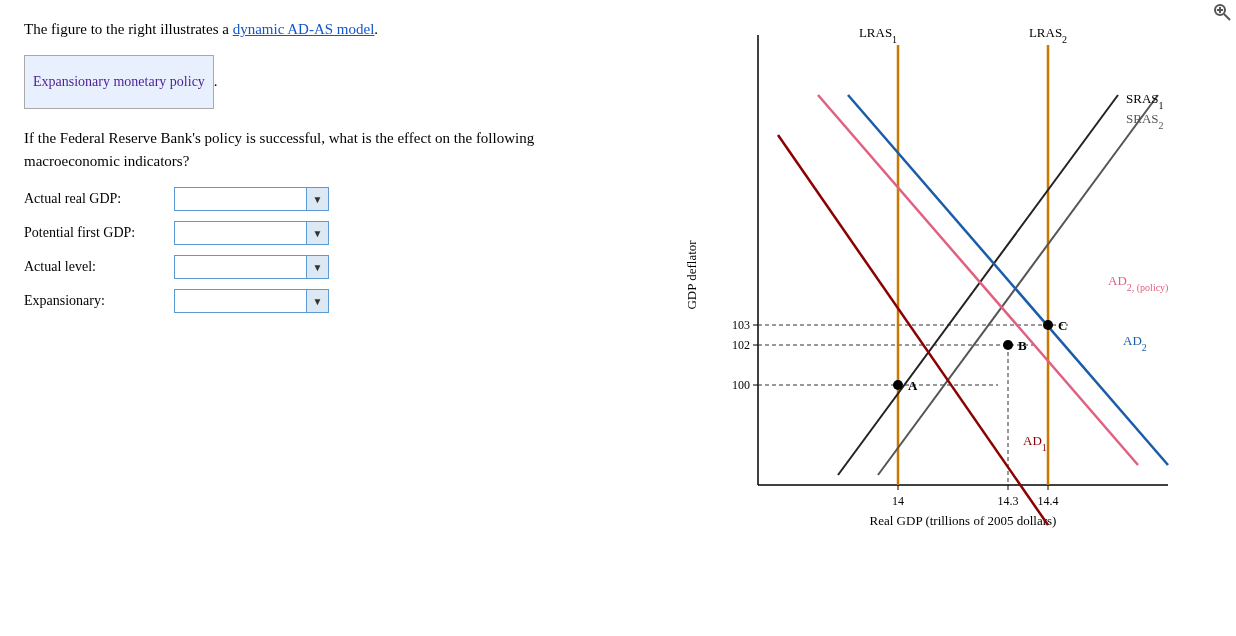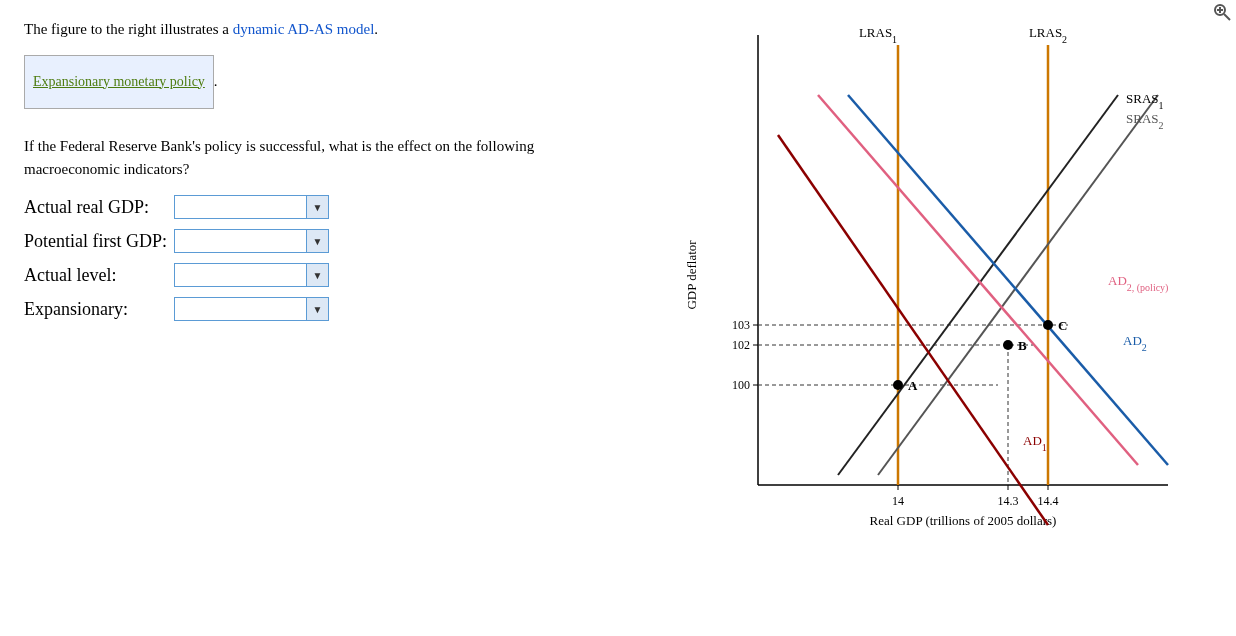--- a/index.html
+++ b/index.html
@@ -24,47 +24,47 @@
       display: flex;
       flex-direction: column;
       align-items: center;
     }
     .intro-text {
       margin-bottom: 14px;
       line-height: 1.5;
     }
     .intro-text a {
       color: #1155CC;
+      text-decoration: underline;
       cursor: pointer;
     }
     .section {
       margin-bottom: 14px;
       line-height: 1.55;
     }
     .answer-box {
       display: inline-block;
       background: #e8f0fe;
       border: 1px solid #aaa;
       padding: 18px 8px;
       font-size: 14px;
-      color: #4d7c0f;
-      text-decoration: underline;
+      color: #4c1d95;
     }
     .answer-box-wrapper {
       margin-top: 6px;
       margin-bottom: 4px;
     }
     .dropdown-row {
       display: flex;
       align-items: center;
       margin-bottom: 10px;
     }
     .dropdown-label {
       min-width: 150px;
-      font-size: 18px;
+      font-size: 14px;
     }
     .dropdown-select {
       display: flex;
       align-items: center;
       border: 1px solid #5b9bd5;
       background: #fff;
       width: 155px;
       height: 24px;
       font-size: 13px;
       cursor: pointer;
@@ -117,21 +117,21 @@
   <p class="intro-text">
     <span>The figure to the right illustrates a </span><a>dynamic AD-AS model</a><span>.</span>
   </p>
 
 
 
   <div class="answer-box-wrapper">
     <span class="answer-box">Expansionary monetary policy</span><span>.</span>
   </div>
 
-  <p class="section" style="margin-top:26px;">If the Federal Reserve Bank's policy is successful, what is the effect on the following macroeconomic indicators?</p>
+  <p class="section" style="margin-top:18px;">If the Federal Reserve Bank's policy is successful, what is the effect on the following macroeconomic indicators?</p>
 
   <div class="dropdowns-section">
     <div class="dropdown-row">
       <span class="dropdown-label">Actual real GDP:</span>
       <div class="dropdown-select">
         <span class="dd-text"></span>
         <span class="dd-arrow">▼</span>
       </div>
     </div>
     <div class="dropdown-row">

